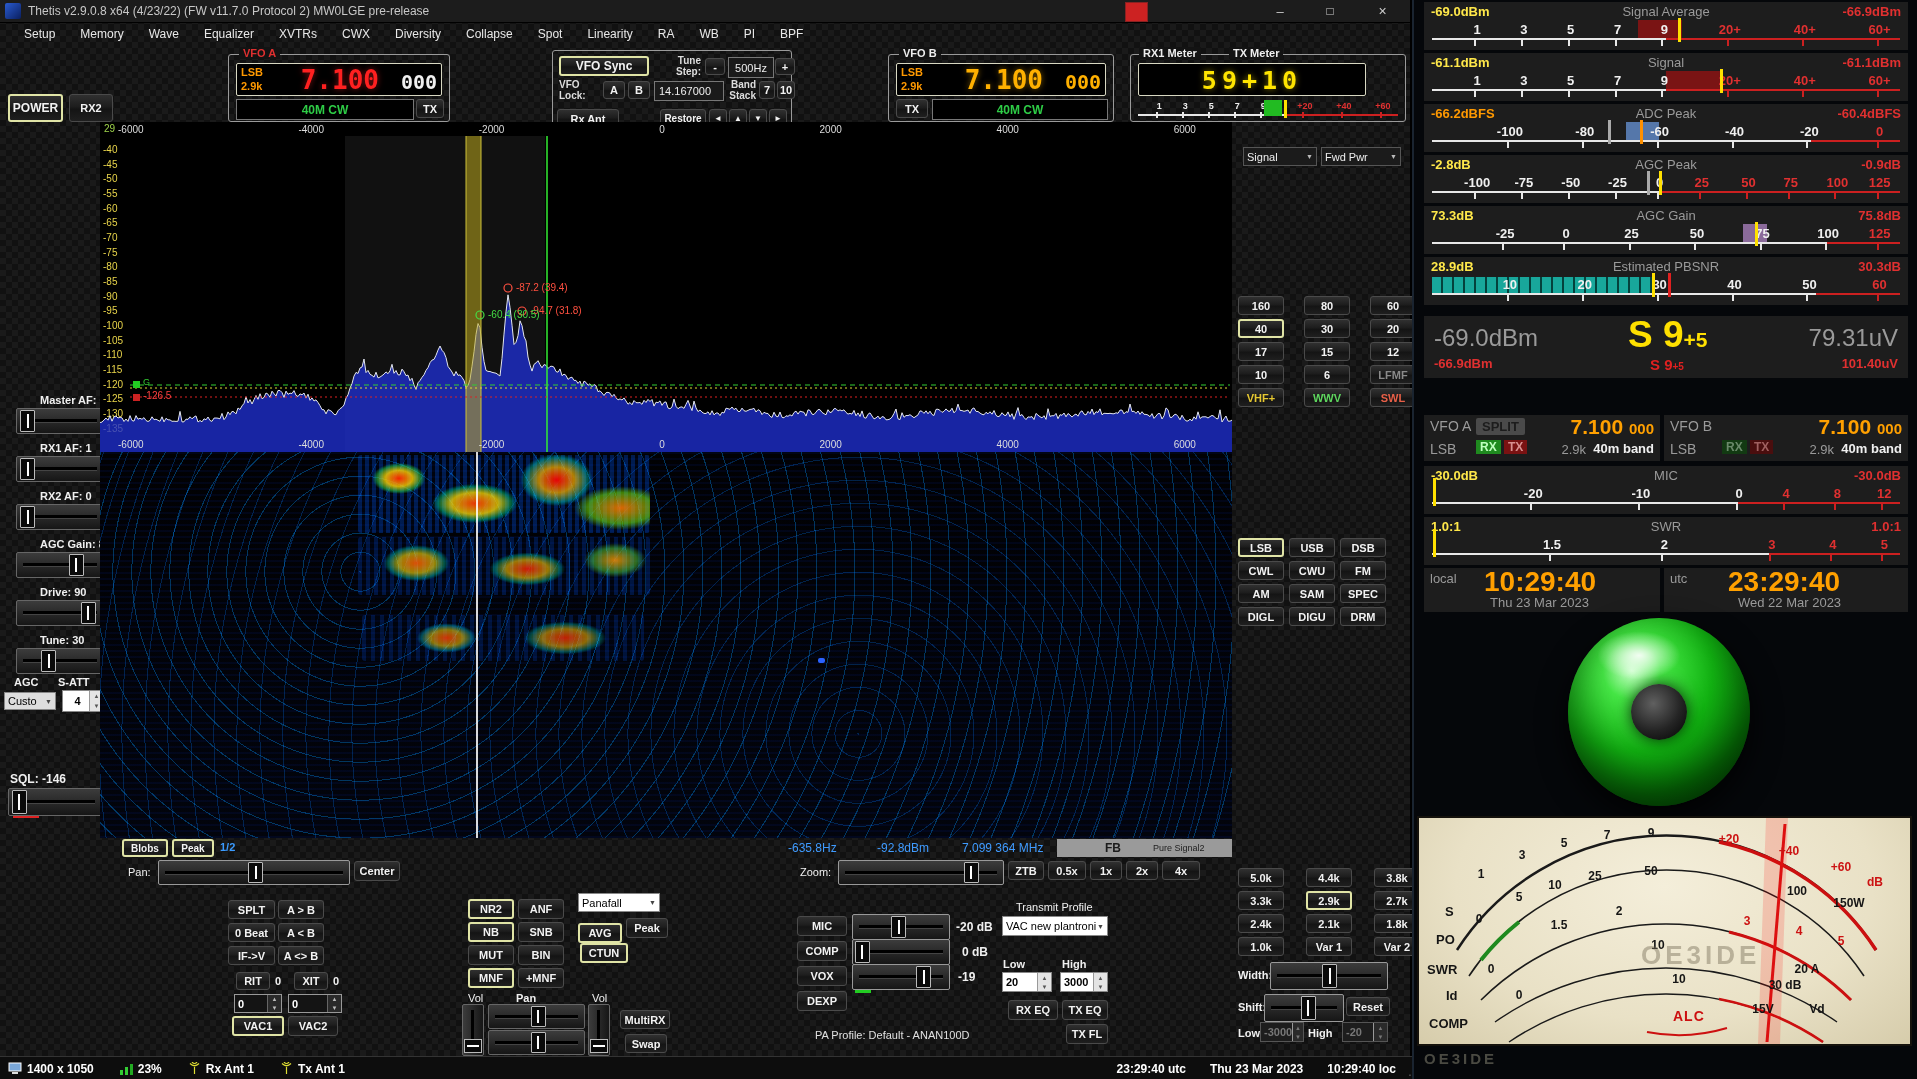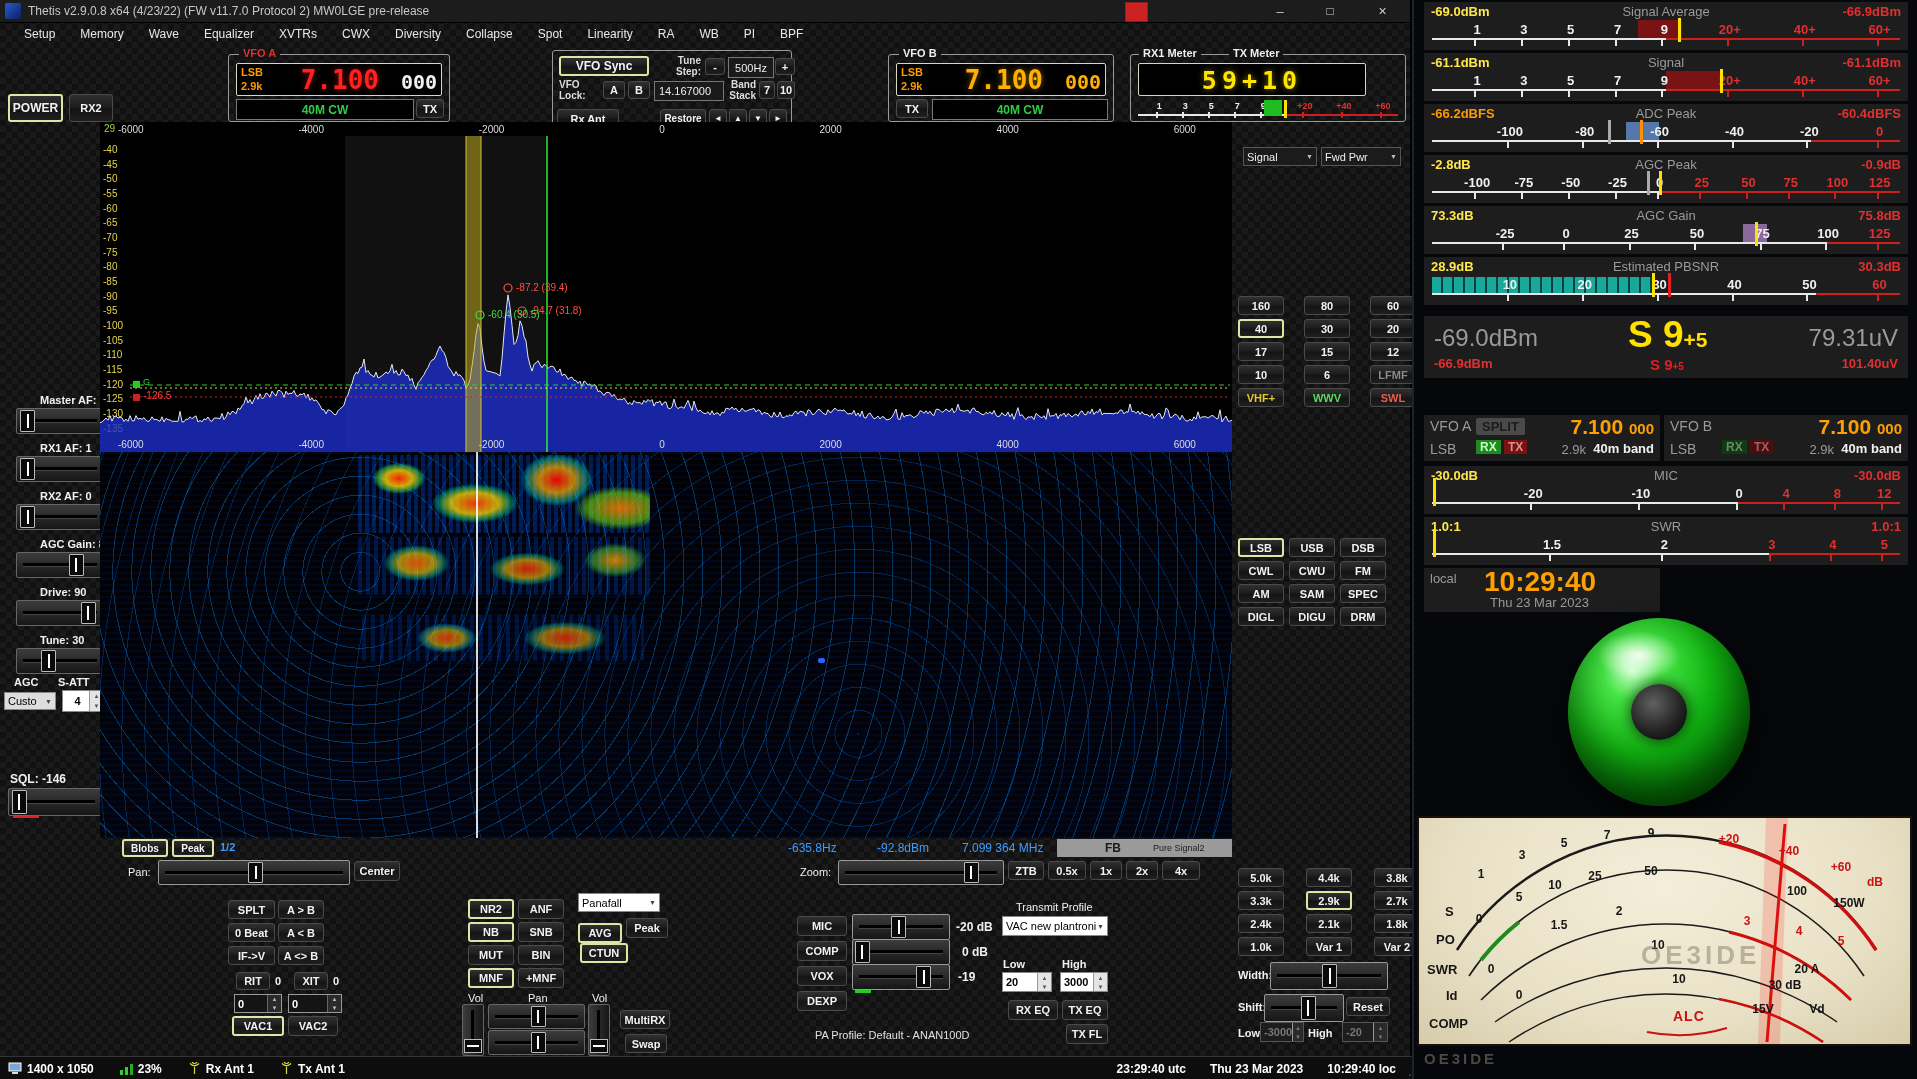--- a/index.html
+++ b/index.html
@@ -415,21 +415,21 @@
   <div class="btn sel" style="left:468px;top:899px;width:46px;height:20px;">NR2</div>
   <div class="btn" style="left:518px;top:899px;width:46px;height:20px;">ANF</div>
   <div class="btn sel" style="left:468px;top:922px;width:46px;height:20px;">NB</div>
   <div class="btn" style="left:518px;top:922px;width:46px;height:20px;">SNB</div>
   <div class="btn" style="left:468px;top:945px;width:46px;height:20px;">MUT</div>
   <div class="btn" style="left:518px;top:945px;width:46px;height:20px;">BIN</div>
   <div class="btn sel" style="left:468px;top:968px;width:46px;height:20px;">MNF</div>
   <div class="btn" style="left:518px;top:968px;width:46px;height:20px;">+MNF</div>
 
   <span class="lbl" style="left:468px;top:992px;font-weight:400;">Vol</span>
-  <span class="lbl" style="left:528px;top:992px;font-weight:400;">Pan</span>
+  <span class="lbl" style="left:516px;top:992px;font-weight:700;">Pan</span>
   <span class="lbl" style="left:592px;top:992px;font-weight:400;">Vol</span>
   <div class="vsl" style="left:462px;top:1004px;width:20px;height:50px;">
       <div class="groove"></div>
       <div class="thumb" style="bottom:2px;"></div>
     </div>
   <div class="hsl" style="left:488px;top:1004px;width:95px;height:23px;">
       <div class="groove"></div>
       <div class="thumb" style="left:44%"></div>
     </div>
   <div class="hsl" style="left:488px;top:1030px;width:95px;height:23px;">
@@ -921,20 +921,25 @@
           </div>
         </div>
       <div class="ndl" style="left:0.3%;height:28px;background:#ffe000;"></div>
     </div>
   </div>
 
   <div class="box" style="left:1424px;top:568px;width:236px;height:44px;">
     <span class="abs" style="left:6px;top:3px;font-size:13px;color:#9a9a9a;">local</span>
     <span class="abs" style="left:60px;top:-2px;font-size:28px;font-weight:700;color:#ffa000;">10:29:40</span>
     <span class="abs" style="left:66px;top:27px;font-size:13px;color:#9a9a9a;">Thu 23 Mar 2023</span>
+  </div>
+  <div class="box" style="left:1664px;top:568px;width:244px;height:44px;">
+    <span class="abs" style="left:6px;top:3px;font-size:13px;color:#9a9a9a;">utc</span>
+    <span class="abs" style="left:64px;top:-2px;font-size:28px;font-weight:700;color:#ffa000;">23:29:40</span>
+    <span class="abs" style="left:74px;top:27px;font-size:13px;color:#9a9a9a;">Wed 22 Mar 2023</span>
   </div>
 
   <div class="abs" style="left:1568px;top:618px;width:182px;height:188px;border-radius:50%;
     background:radial-gradient(circle at 35% 28%, #c8ffc8 0%, #46e846 16%, #12b412 45%, #077a07 70%, #034a03 100%);
     box-shadow:0 12px 30px rgba(0,0,0,.85), inset 0 -20px 45px rgba(0,0,0,.55);">
     <div class="abs" style="left:50%;top:50%;width:56px;height:56px;margin:-28px 0 0 -28px;border-radius:50%;
       background:radial-gradient(circle at 40% 35%, #606060 0%, #242424 55%, #000 100%);box-shadow:0 0 16px rgba(0,0,0,.8);"></div>
     <div class="abs" style="left:16%;top:7%;width:46%;height:26%;border-radius:50%;
       background:radial-gradient(ellipse, rgba(255,255,255,.9), rgba(255,255,255,0) 70%);"></div>
   </div>

